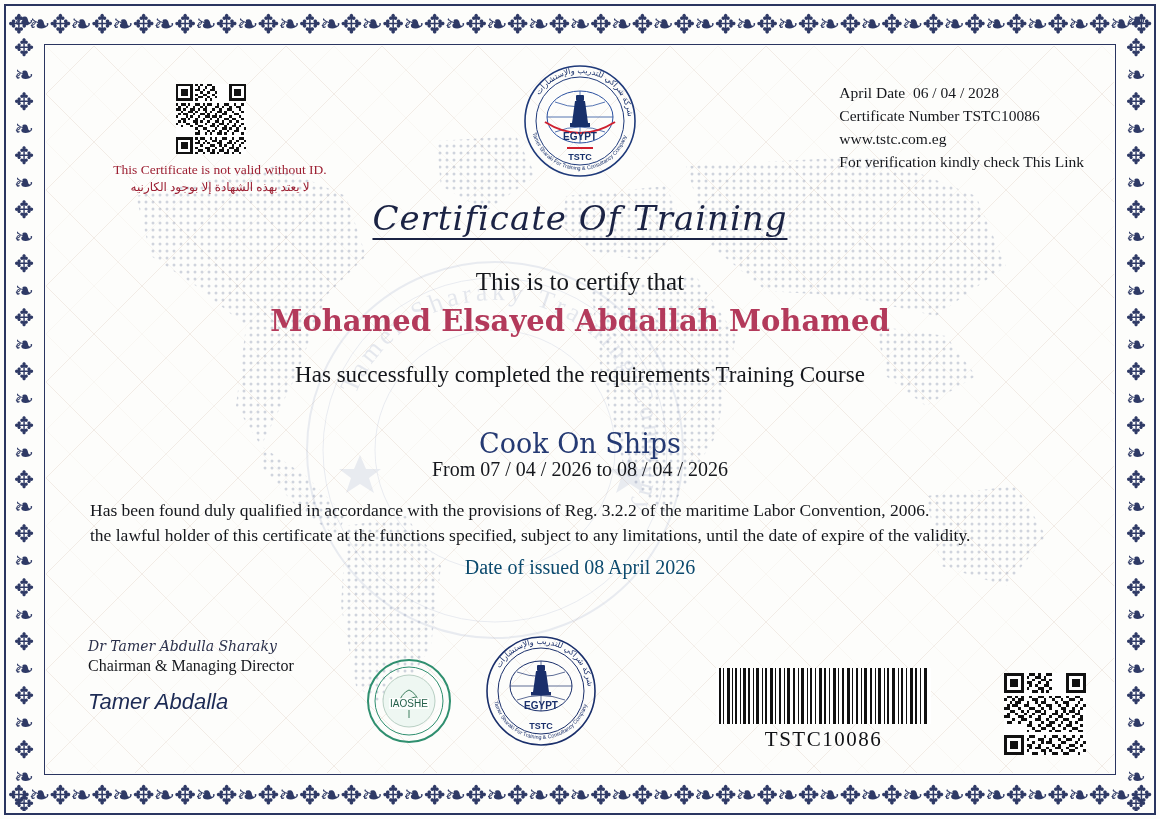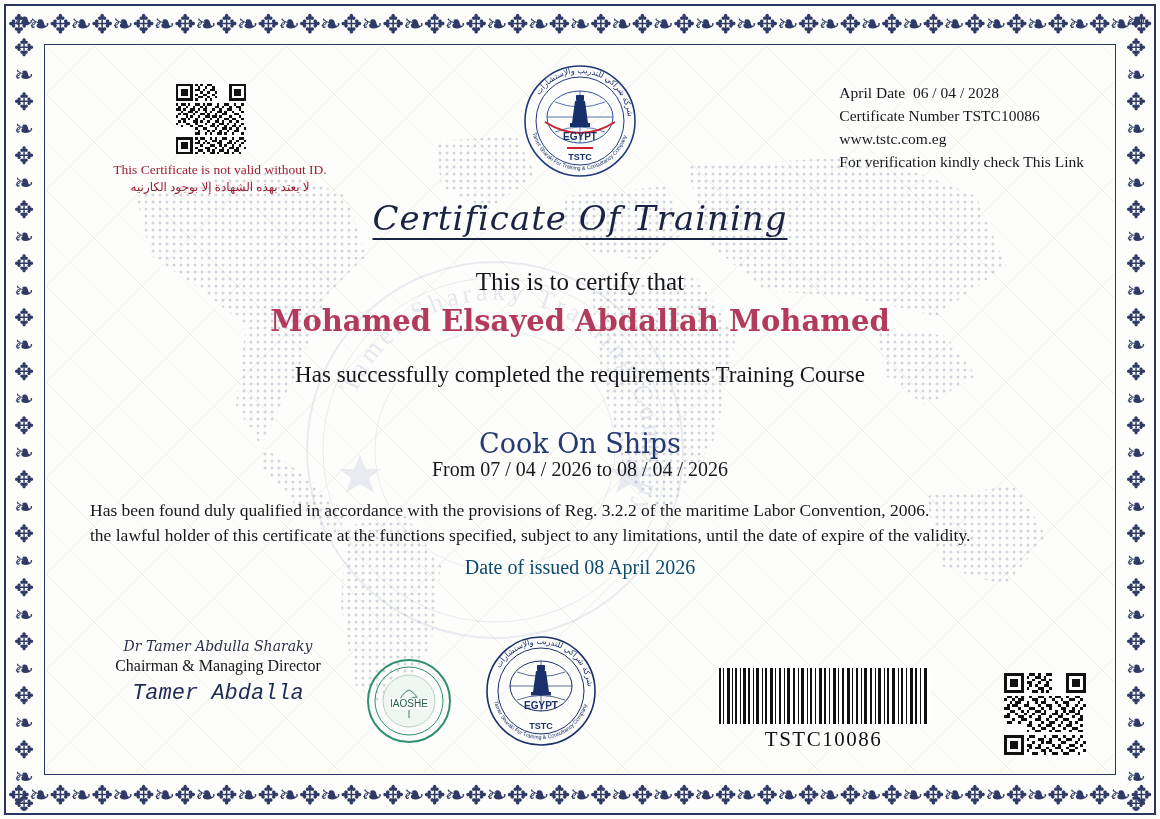--- a/index.html
+++ b/index.html
@@ -249,40 +249,40 @@
     color: #0c4a6e;
     white-space: nowrap;
   }
 
   
   .sig {
     position: absolute;
     left: 42px;
     top: 592px;
     width: 260px;
-    text-align: center;
+    text-align: left;
     color: #1b2344;
   }
   .sig-name {
     font-family: "DejaVu Serif", serif;
     font-style: italic;
     font-size: 14px;
     color: #2a2f4a;
   }
   .sig-role {
     font-size: 16px;
     margin-top: 3px;
     color: #15171c;
   }
   .sig-scribble {
-    font-family: Liberation Mono, monospace;
+    font-family: Liberation Sans, sans-serif;
     font-style: italic;
     font-size: 22px;
     color: #1d2b55;
-    margin-top: 6px;
+    margin-top: 14px;
   }
 
   
   .seal {
     position: absolute;
     left: 320px;
     top: 612px;
     width: 86px;
     height: 86px;
   }

